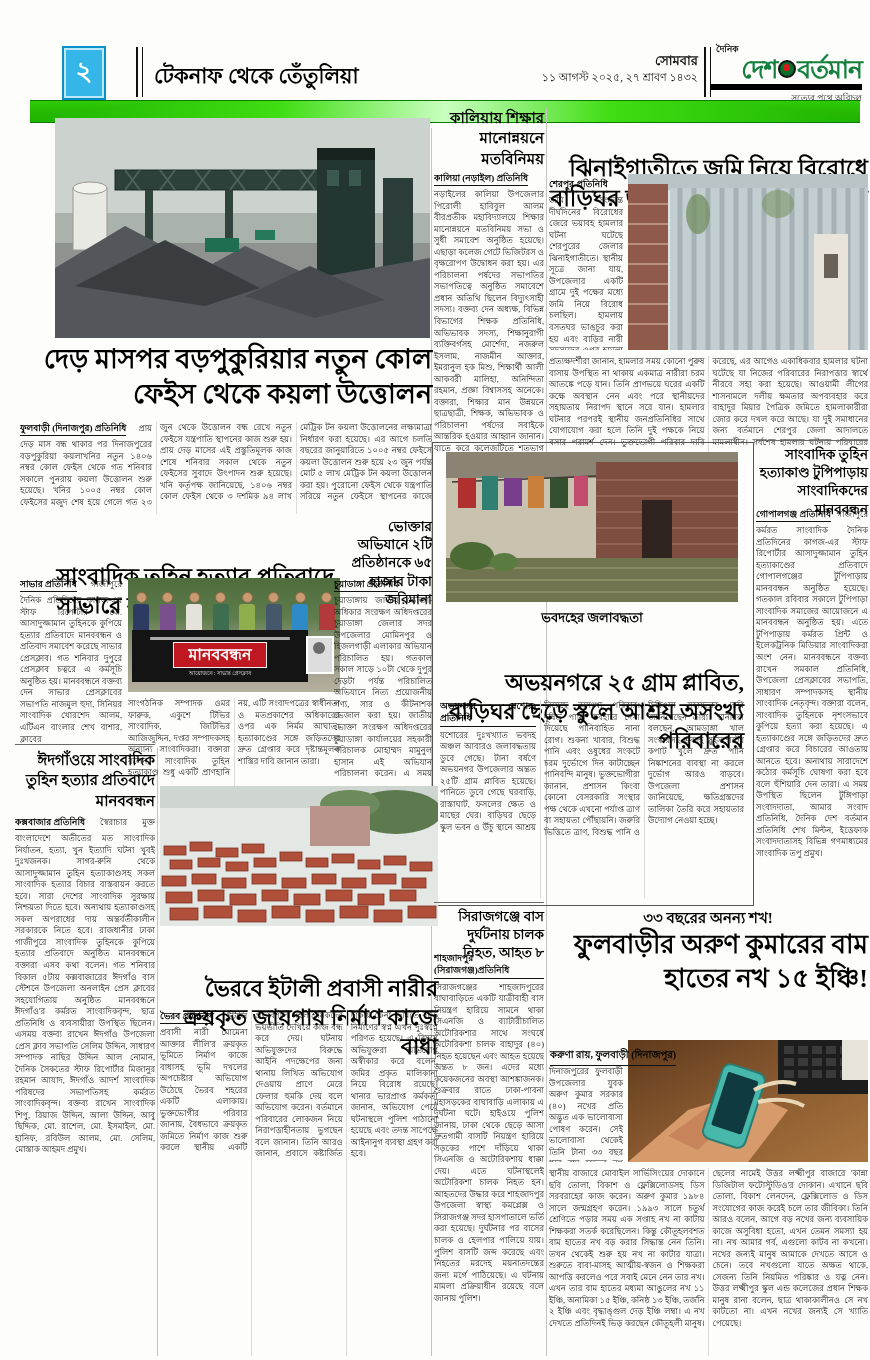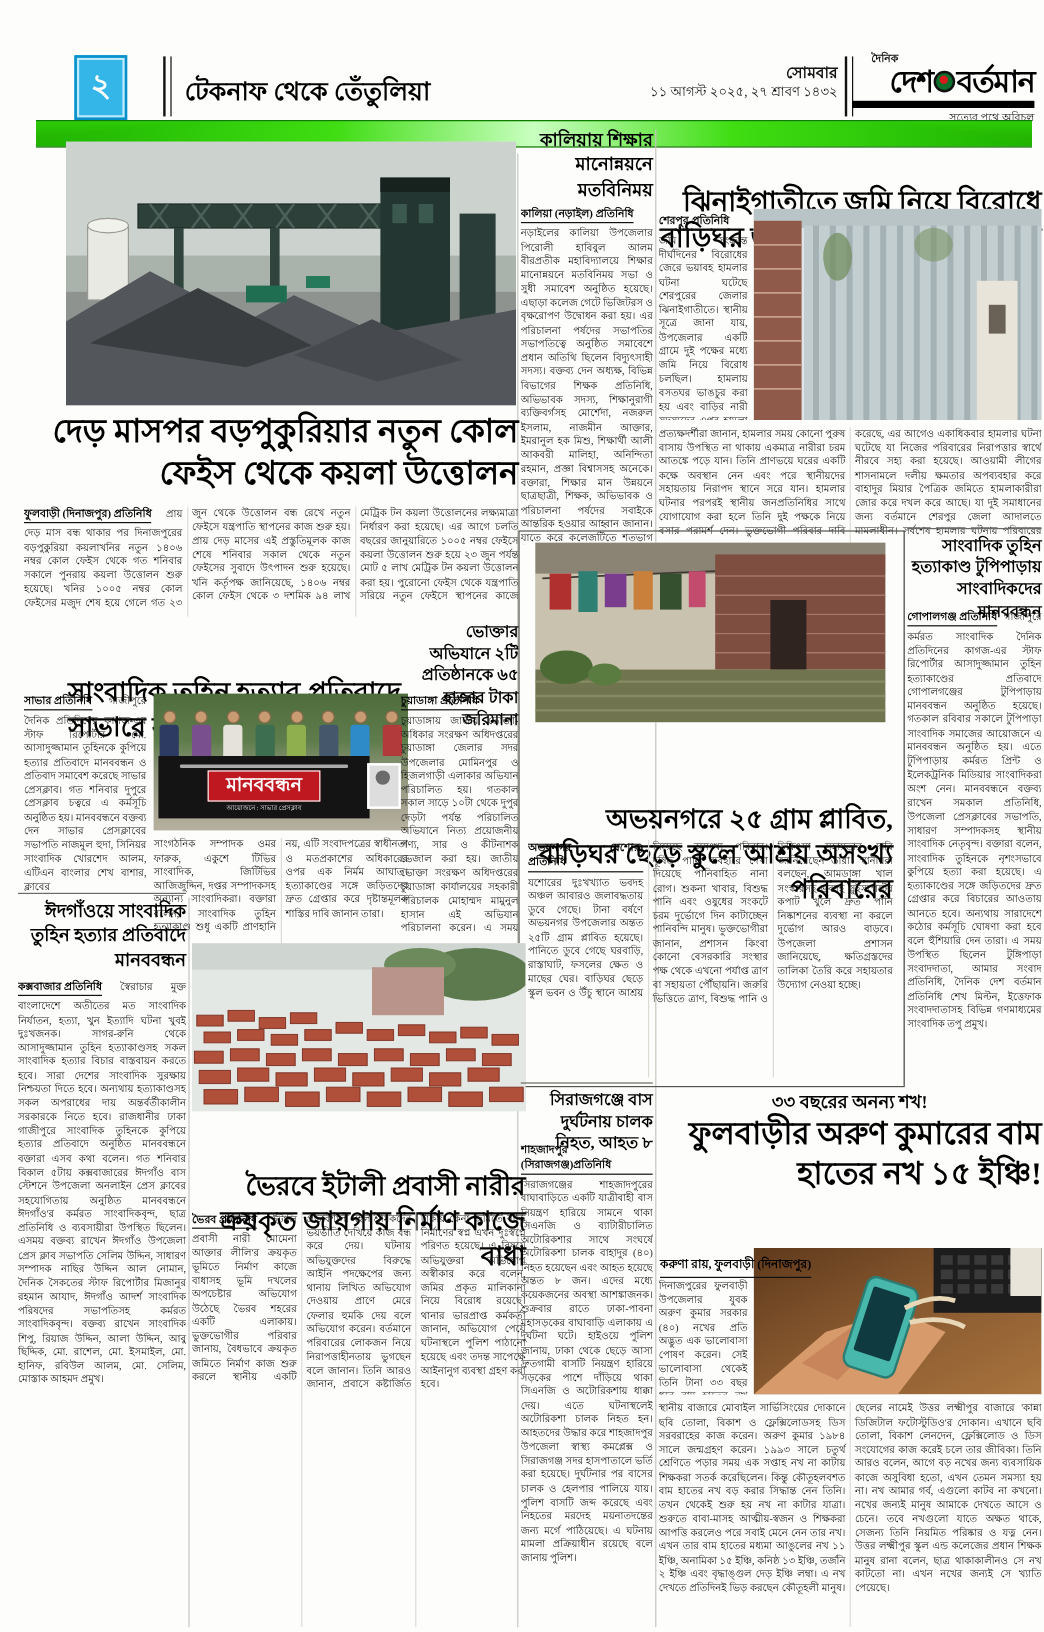--- a/index.html
+++ b/index.html
@@ -8,22 +8,22 @@
   .abs{position:absolute;}
   
   .pagenum{display:flex;align-items:center;justify-content:center;
            background:#35b6e9;border:2px solid #0a90c8;color:#fff;font-weight:bold;
            font-size:26px;box-shadow:inset 0 0 0 2px #bdeafc;}
   .secttitle{font-size:21px;font-weight:bold;color:#000;}
   .dblrule{border-left:2px solid #111;border-right:1px solid #111;width:4px;}
   .dateblock{text-align:right;font-size:11px;line-height:1.35;}
   .dateblock .wd{font-weight:bold;font-size:13px;}
   .logo{width:152px;text-align:right;}
-  .logo .daily{font-size:9px;font-weight:bold;text-align:left;margin-left:16px;}
-  .logo .main{font-size:25px;font-weight:bold;color:#000000;line-height:1.0;letter-spacing:-1px;white-space:nowrap;}
+  .logo .daily{font-size:9px;font-weight:bold;text-align:left;margin-left:6px;}
+  .logo .main{font-size:25px;font-weight:bold;color:#15803d;line-height:1.0;letter-spacing:-1px;white-space:nowrap;}
   .logo .dot{display:inline-block;width:14px;height:14px;border-radius:50%;background:#0a6e2c;
              border:2px solid #111;position:relative;top:0px;margin:0 1px;}
   .logo .dot::after{content:"";position:absolute;left:3px;top:2px;width:7px;height:7px;border-radius:50%;background:#d81a1a;}
   .logo .tagline{font-size:9px;border-top:6px solid #000000;margin-top:2px;padding-top:1px;}
   .greenbar{background:linear-gradient(90deg,#1db400 0%,#3fdd12 30%,#c9ffc0 50%,#3fdd12 70%,#1db400 100%),
             linear-gradient(180deg,#2ecb07,#1faa00);background-blend-mode:lighten;
             border-top:1px solid #0f7a00;border-bottom:1px solid #0f7a00;}
   
   .headline{font-weight:bold;text-align:right;color:#000;}
   .h-xl{font-size:27px;line-height:1.3;}
@@ -272,20 +272,21 @@
       <g stroke="#8d9268" stroke-width="2" opacity=".8">
         <line x1="0" y1="116" x2="292" y2="116"></line>
           <line x1="0" y1="128" x2="292" y2="128"></line>
         <line x1="0" y1="140" x2="292" y2="140"></line>
       </g>
       <ellipse cx="26" cy="104" rx="22" ry="14" fill="#4c6b34"></ellipse>
       <ellipse cx="58" cy="110" rx="14" ry="9" fill="#5b7c40"></ellipse>
     </svg>
   </div>
 
+  <div class="abs kicker" style="left:442px;top:608px;width:300px;">ভবদহের জলাবদ্ধতা</div>
   <div class="abs headline h-lg" style="left:440px;top:624px;width:304px;">অভয়নগরে ২৫ গ্রাম প্লাবিত, বাড়িঘর ছেড়ে স্কুলে আশ্রয় অসংখ্য পরিবারের</div>
   <div class="abs body cols3" style="left:440px;top:700px;width:304px;height:198px;">
     <span class="byline">অভয়নগর (যশোর) প্রতিনিধি</span>
     <span>যশোরের দুঃখখ্যাত ভবদহ অঞ্চল আবারও জলাবদ্ধতায় ডুবে গেছে। টানা বর্ষণে অভয়নগর উপজেলার অন্তত ২৫টি গ্রাম প্লাবিত হয়েছে। পানিতে ডুবে গেছে ঘরবাড়ি, রাস্তাঘাট, ফসলের ক্ষেত ও মাছের ঘের। বাড়িঘর ছেড়ে স্কুল ভবন ও উঁচু স্থানে আশ্রয় নিয়েছে অসংখ্য পরিবার। দূষিত পানি ব্যবহারে দেখা দিয়েছে পানিবাহিত নানা রোগ। শুকনা খাবার, বিশুদ্ধ পানি এবং ওষুধের সংকটে চরম দুর্ভোগে দিন কাটাচ্ছেন পানিবন্দি মানুষ। ভুক্তভোগীরা জানান, প্রশাসন কিংবা কোনো বেসরকারি সংস্থার পক্ষ থেকে এখনো পর্যাপ্ত ত্রাণ বা সহায়তা পৌঁছায়নি। জরুরি ভিত্তিতে ত্রাণ, বিশুদ্ধ পানি ও চিকিৎসা সহায়তার দাবি জানিয়েছেন তারা। স্থানীয়রা বলছেন, আমডাঙ্গা খাল সংস্কারসহ ভবদহ স্লুইসগেটের কপাট খুলে দ্রুত পানি নিষ্কাশনের ব্যবস্থা না করলে দুর্ভোগ আরও বাড়বে। উপজেলা প্রশাসন জানিয়েছে, ক্ষতিগ্রস্তদের তালিকা তৈরি করে সহায়তার উদ্যোগ নেওয়া হচ্ছে।</span>
   </div>
 
   <div class="abs hrule" style="left:756px;top:440px;width:112px;"></div>
   <div class="abs headline h-sm" style="left:756px;top:446px;width:112px;">সাংবাদিক তুহিন হত্যাকাণ্ড টুপিপাড়ায় সাংবাদিকদের মানববন্ধন</div>
   <div class="abs body" style="left:756px;top:508px;width:112px;height:424px;">
     <span class="byline">গোপালগঞ্জ প্রতিনিধি</span>

